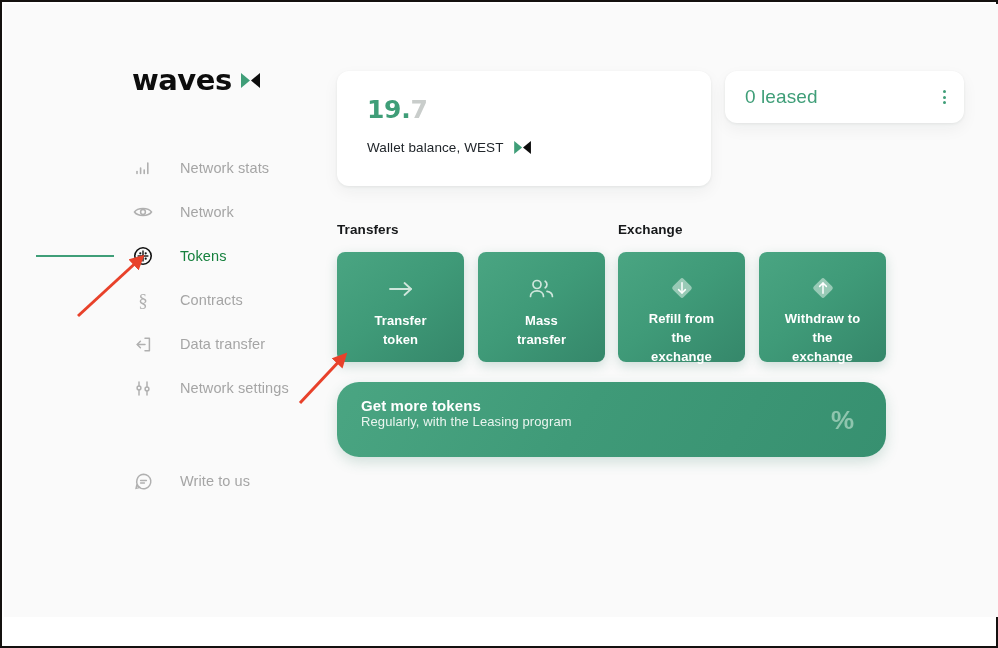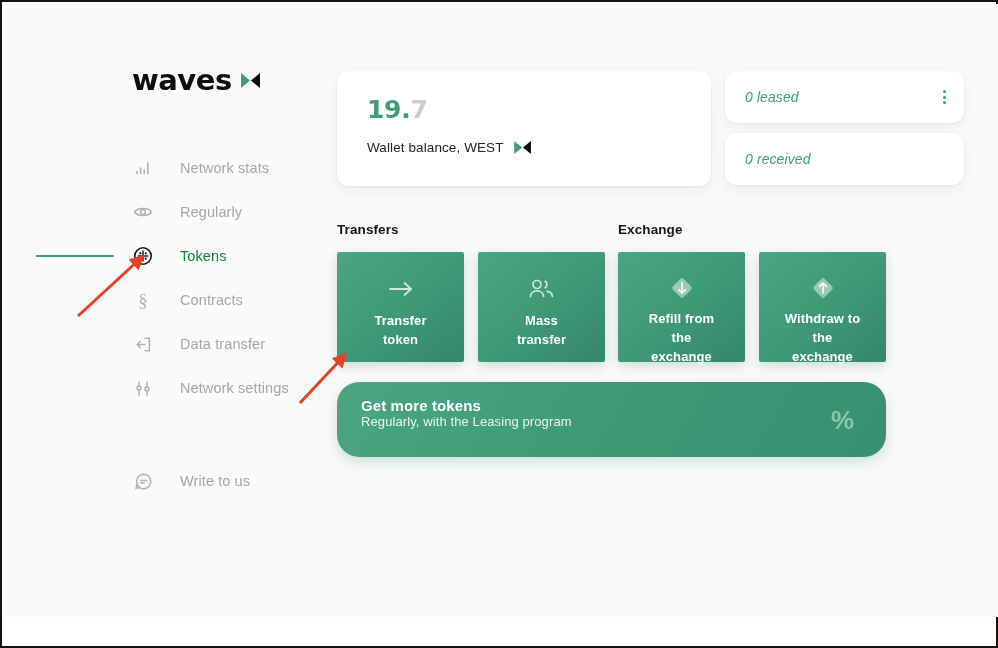--- a/index.html
+++ b/index.html
@@ -130,24 +130,23 @@
     position: absolute;
     left: 391px;
     width: 239px; height: 52px;
     display: flex;
     align-items: center;
     padding: 0 20px;
   }
   #leased-card { top: 67px; }
   #received-card { top: 129px; }
   .mini-label {
-    font-size: 14px;
+    font-size: 19px;
     color: #3f9e78;
     letter-spacing: 0.1px;
-    font-style: italic;
   }
   .kebab {
     position: absolute;
     right: 18px; top: 50%;
     transform: translateY(-50%);
     display: flex; flex-direction: column; gap: 2.5px;
     cursor: pointer;
   }
   .kebab i { display: block; width: 3px; height: 3px; border-radius: 50%; background: #3f9e78; }
 
@@ -158,21 +157,21 @@
     color: #16181a;
     letter-spacing: 0.1px;
   }
   #label-transfers { left: 3px; top: 218px; }
   #label-exchange  { left: 284px; top: 218px; }
 
   .tile {
     position: absolute;
     top: 248px;
     width: 127px; height: 110px;
-    border-radius: 2px;
+    border-radius: 8px;
     background: linear-gradient(140deg, #4aa582 0%, #3f9a78 48%, #35876a 100%);
     box-shadow: 0 4px 12px rgba(47,120,94,0.22);
     display: flex;
     flex-direction: column;
     align-items: center;
     cursor: pointer;
     padding-top: 22px;
   }
   .tile-icon { height: 30px; display: flex; align-items: center; justify-content: center; color: #cfe6dc; }
   .tile-label {
@@ -261,21 +260,21 @@
           <span class="nav-label">Network stats</span>
         </div>
 
         <div class="nav-item">
           <span class="nav-icon">
             <svg width="20" height="18" viewBox="0 0 20 18" fill="none" stroke="currentColor" stroke-width="1.5">
               <path d="M1.5 9 C4.5 4.4 15.5 4.4 18.5 9 C15.5 13.6 4.5 13.6 1.5 9 Z"></path>
               <circle cx="10" cy="9" r="2.4"></circle>
             </svg>
           </span>
-          <span class="nav-label">Regularly</span>
+          <span class="nav-label">Network</span>
         </div>
 
         <div class="nav-item active">
           <span class="active-bar"></span>
           <span class="nav-icon">
             <svg width="20" height="20" viewBox="0 0 20 20" fill="none" stroke="currentColor" stroke-width="1.6">
               <circle cx="10" cy="10" r="8.2"></circle>
               <line x1="10" y1="4.6" x2="10" y2="15.4" stroke-width="1.4"></line>
               <line x1="4.6" y1="10" x2="15.4" y2="10" stroke-width="1.4"></line>
               <circle cx="7.3" cy="7.3" r="1.1" fill="currentColor" stroke="none"></circle>
@@ -353,23 +352,20 @@
 
       <div id="leased-card" class="card mini-card">
         <span class="mini-label">0 leased</span>
         <span class="kebab">
             <i></i>
             <i></i>
             <i></i>
           </span>
       </div>
 
-      <div id="received-card" class="card mini-card">
-        <span class="mini-label">0 received</span>
-      </div>
 
       <div class="section-label" id="label-transfers">Transfers</div>
       <div class="section-label" id="label-exchange">Exchange</div>
 
       <div class="tile" id="tile-transfer">
         <span class="tile-icon">
           <svg width="30" height="22" viewBox="0 0 30 22" fill="none" stroke="currentColor" stroke-width="1.8" stroke-linecap="round" stroke-linejoin="round">
             <line x1="4" y1="11" x2="25" y2="11"></line>
             <polyline points="18.5,5 25,11 18.5,17"></polyline>
           </svg>

